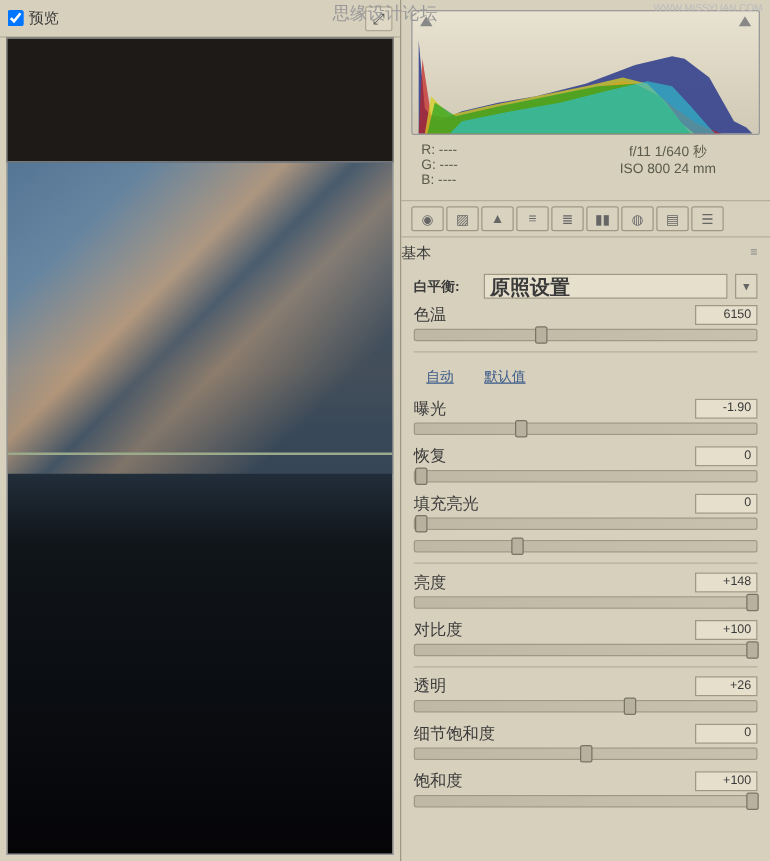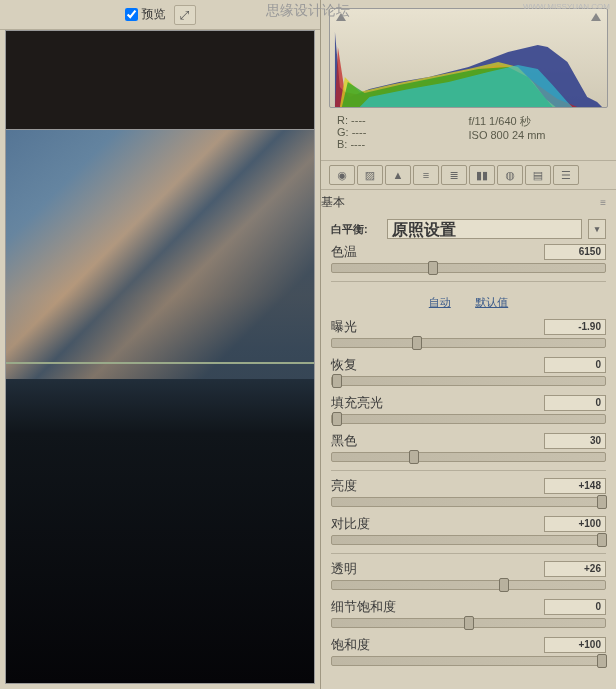--- a/index.html
+++ b/index.html
@@ -1,52 +1,52 @@
 <!DOCTYPE html>
 <html><head>
 <meta charset="utf-8">
 <style>
 * { margin: 0; padding: 0; box-sizing: border-box; font-family: "Microsoft YaHei", sans-serif; }
 body { width: 616px; height: 689px; background: #d7d0bd; overflow: hidden; display: flex; }
 .left-pane { width: 320px; height: 100%; background: #d7d0bd; display: flex; flex-direction: column; }
-.top-bar { height: 30px; display: flex; align-items: center; justify-content: center; gap: 8px; padding: 0 6px; border-bottom: 1px solid #b5ae9b; }
+.top-bar { height: 30px; display: flex; align-items: center; justify-content: space-between; gap: 8px; padding: 0 6px; border-bottom: 1px solid #b5ae9b; }
 .checkbox-wrap { display: flex; align-items: center; gap: 4px; font-size: 12px; color: #3a3a3a; }
 .checkbox-wrap input { width: 13px; height: 13px; }
 .icon-btn { width: 22px; height: 20px; border: 1px solid #b0a894; background: #ded8c5; border-radius: 2px; cursor: pointer; display: flex; align-items: center; justify-content: center; font-size: 12px; color: #555; }
 .image-area { flex: 1; padding: 0 5px 5px 5px; display: flex; flex-direction: column; }
 .black-top { height: 100px; background: #1e1a18; border: 1px solid #999; }
 .photo { flex: 1; background: linear-gradient(to bottom, #3a5a7a 0%, #4a6a8a 15%, #7a6a5a 30%, #2a3a4a 40%, #10151a 55%, #050508 100%); border: 1px solid #999; border-top: none; position: relative; overflow: hidden; }
 .sky-clouds { position: absolute; top: 0; left: 0; right: 0; height: 45%; background: linear-gradient(135deg, #5a7a9a 0%, #6a8aa5 20%, #c0a080 40%, #4a5a6a 50%, #908070 60%, #3a4a5a 80%); opacity: 0.85; }
 .horizon { position: absolute; top: 42%; left: 0; right: 0; height: 2px; background: #9aaa8a; }
 .right-pane { width: 296px; height: 100%; background: #d7d0bd; border-left: 1px solid #a09883; display: flex; flex-direction: column; }
 .histogram-section { padding: 8px; }
 .histogram-box { height: 100px; background: linear-gradient(to bottom, #e8e2d0, #d0c9b5); border: 1px solid #999; border-radius: 2px; position: relative; overflow: hidden; }
 .hist-tri-l { position: absolute; top: 4px; left: 6px; width: 0; height: 0; border-left: 5px solid transparent; border-right: 5px solid transparent; border-bottom: 8px solid #888; }
 .hist-tri-r { position: absolute; top: 4px; right: 6px; width: 0; height: 0; border-left: 5px solid transparent; border-right: 5px solid transparent; border-bottom: 8px solid #888; }
 .hist-graph { position: absolute; bottom: 0; left: 0; right: 0; height: 80px; }
 .hist-graph svg { width: 100%; height: 100%; display: block; }
 .info-row { display: flex; padding: 6px 8px 2px; font-size: 11px; color: #5a5a4a; }
 .info-col { flex: 1; }
-.info-col-r { text-align: left; }
+.info-col-r { text-align: center; }
 .icon-row { display: flex; gap: 2px; padding: 4px 8px; border-bottom: 1px solid #b5ae9b; border-top: 1px solid #b5ae9b; }
 .panel-icon { width: 26px; height: 20px; border: 1px solid #a09883; background: #d8d2bf; border-radius: 2px; cursor: pointer; display: flex; align-items: center; justify-content: center; font-size: 11px; color: #666; }
 .panel-header { font-size: 12px; color: #3a3a3a; padding: 4px 0 2px; position: relative; }
 .panel-menu { position: absolute; right: 10px; top: 50%; transform: translateY(-50%); font-size: 10px; color: #888; cursor: pointer; }
 .controls { padding: 6px 10px 4px; overflow-y: auto; }
 .ctrl-row { display: flex; align-items: center; gap: 6px; margin-bottom: 4px; font-weight: bold; }
 .ctrl-label { font-size: 11px; color: #3a3a3a; width: 50px; }
 .ctrl-select { flex: 1; height: 20px; border: 1px solid #a09883; background: #e5dfcc; font-size: 16px; padding: 0 4px; color: #3a3a3a; }
 .select-arrow { width: 18px; height: 20px; border: 1px solid #a09883; background: #ded8c5; cursor: pointer; display: flex; align-items: center; justify-content: center; font-size: 9px; color: #666; }
 .slider-group { margin-bottom: 8px; }
 .slider-head { display: flex; justify-content: space-between; align-items: center; margin-bottom: 2px; }
 .slider-lbl { font-size: 13px; color: #3a3a3a; }
-.slider-val { width: 62px; height: 16px; border: 1px solid #a09883; background: #e5dfcc; font-size: 10px; text-align: right; padding: 0 4px; color: #3a3a3a; line-height: 14px; font-weight: bold; }
+.slider-val { width: 50px; height: 16px; border: 1px solid #a09883; background: #e5dfcc; font-size: 10px; text-align: right; padding: 0 4px; color: #3a3a3a; line-height: 14px; }
 .slider-track { height: 10px; background: linear-gradient(to right, #bfb8a5, #c8c1ae); border: 1px solid #a09883; border-radius: 2px; position: relative; cursor: pointer; }
 .slider-thumb { position: absolute; top: -3px; width: 10px; height: 14px; background: #b8b19e; border: 1px solid #7a7463; border-radius: 2px; transform: translateX(-50%); cursor: grab; }
-.link-row { text-align: center; padding: 4px 0 8px; }
+.link-row { text-align: left; padding: 4px 0 8px; }
 .link-txt { font-size: 11px; color: #3a5a8a; text-decoration: underline; cursor: pointer; margin: 0 10px; }
 .sep { height: 1px; background: #b5ae9b; margin: 6px 0; }
 .watermark-top { position: absolute; top: 2px; left: 50%; transform: translateX(-50%); font-size: 14px; color: #999; z-index: 100; pointer-events: none; }
 .watermark-url { position: absolute; top: 2px; right: 6px; font-size: 8px; color: #bbb; z-index: 100; pointer-events: none; }
 </style>
 </head>
 <body>
 
 <div class="watermark-top">思缘设计论坛</div>
 <div class="watermark-url">WWW.MISSYUAN.COM</div>
@@ -162,24 +162,20 @@
       <div class="slider-head">
         <span class="slider-lbl">填充亮光</span>
         <div class="slider-val">0</div>
       </div>
       <div class="slider-track">
           <div class="slider-thumb" style="left:2%"></div>
         </div>
     </div>
 
     <div class="slider-group">
-      <div class="slider-head">
-        <span class="slider-lbl">黑色</span>
-        <div class="slider-val">30</div>
-      </div>
       <div class="slider-track">
           <div class="slider-thumb" style="left:30%"></div>
         </div>
     </div>
 
     <div class="sep"></div>
 
     <div class="slider-group">
       <div class="slider-head">
         <span class="slider-lbl">亮度</span>

